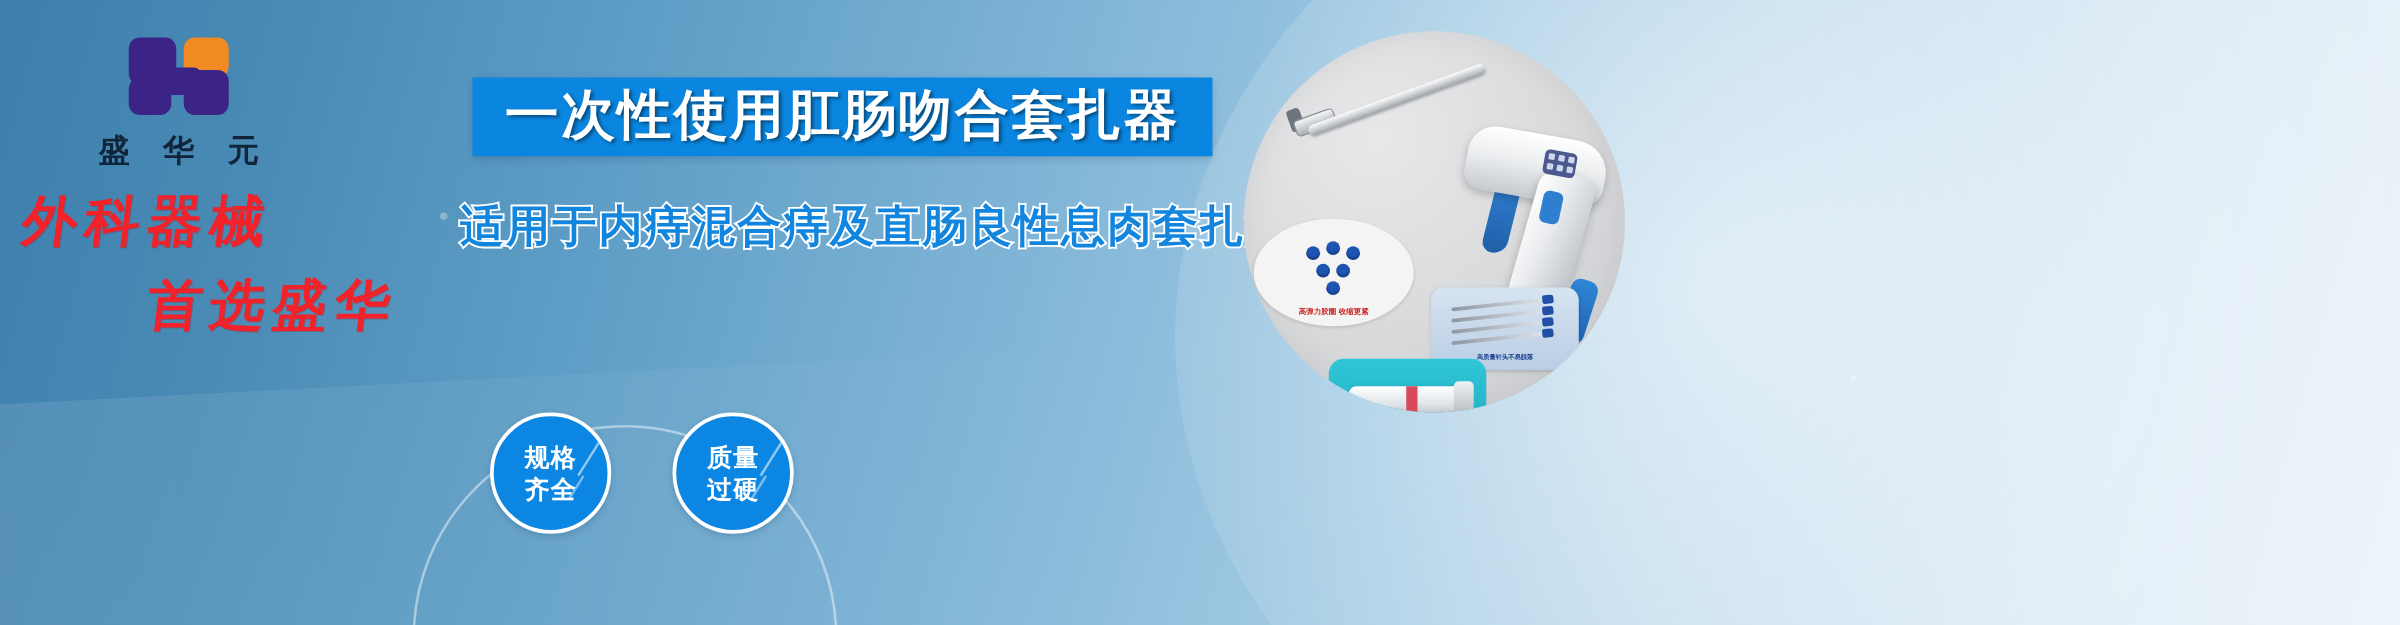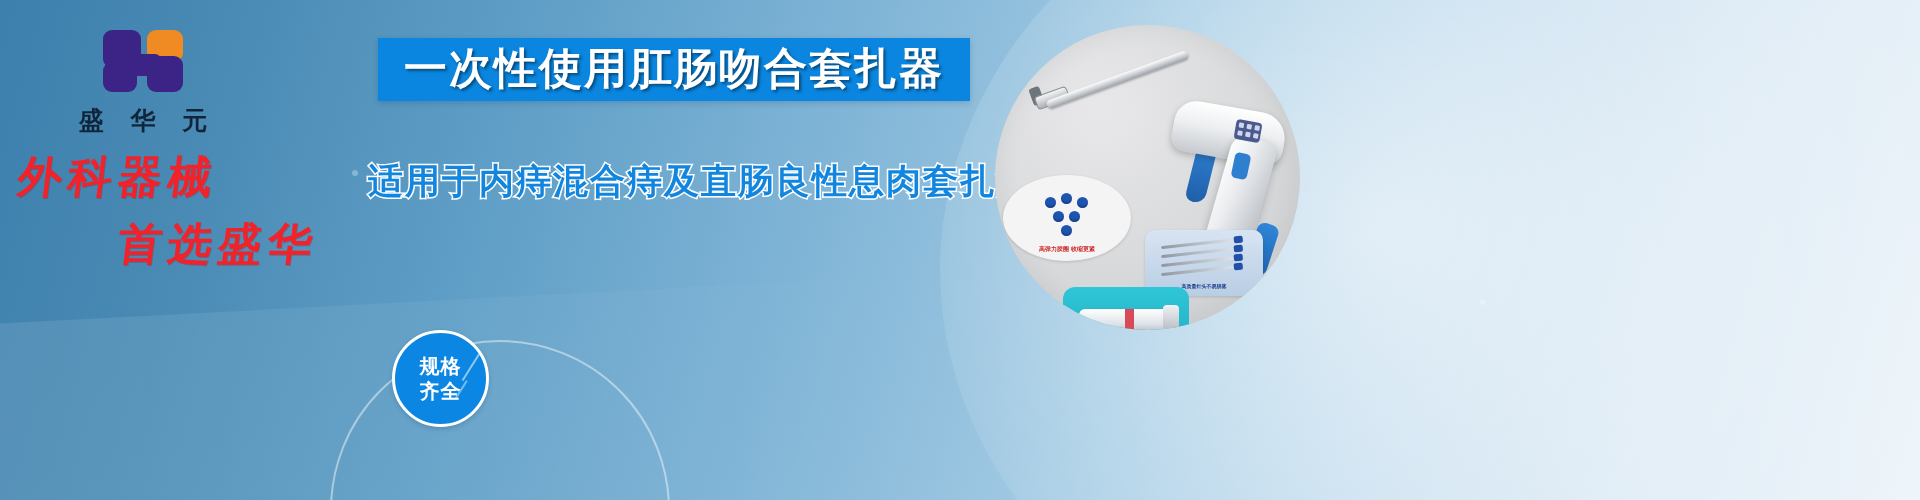--- a/index.html
+++ b/index.html
@@ -62,21 +62,21 @@
     text-shadow:1px 1px 0 rgba(150,0,0,.25);
   }
   .slogan-l1 { font-size:44px; letter-spacing:6px; transform:skewX(-7deg); }
   .slogan-l2 {
     font-size:44px; letter-spacing:6px; transform:skewX(-7deg);
     margin-left:100px; margin-top:8px;
   }
 
   
   .headline-bar {
-    position:absolute; left:378px; top:38px;
+    position:absolute; left:378px; top:62px;
     background:#0a86e0; padding:6px 26px 8px;
     box-shadow:0 2px 6px rgba(0,40,80,.18);
   }
   .headline-text {
     font-size:43px; font-weight:700; color:#ffffff;
     letter-spacing:2px; white-space:nowrap; line-height:1.15;
     text-shadow:2px 2px 3px rgba(0,0,0,.45);
     font-family:"DejaVu Sans","Liberation Sans",sans-serif;
   }
   .sub-head {
@@ -251,20 +251,24 @@
 <div class="headline-bar">
   <div class="headline-text">一次性使用肛肠吻合套扎器</div>
 </div>
 
 <div class="sub-head">适用于内痔混合痔及直肠良性息肉套扎治疗</div>
 
 <div class="badges">
   <div class="badge">
     <span>规格</span>
     <span>齐全</span>
+  </div>
+  <div class="badge">
+    <span>质量</span>
+    <span>过硬</span>
   </div>
 </div>
 
 <div class="product-circle">
   <span class="dev-tip2"></span>
   <span class="dev-tip"></span>
   <span class="dev-shaft"></span>
   <span class="dev-trigger"></span>
   <span class="dev-body"></span>
   <span class="dev-grip"></span>

